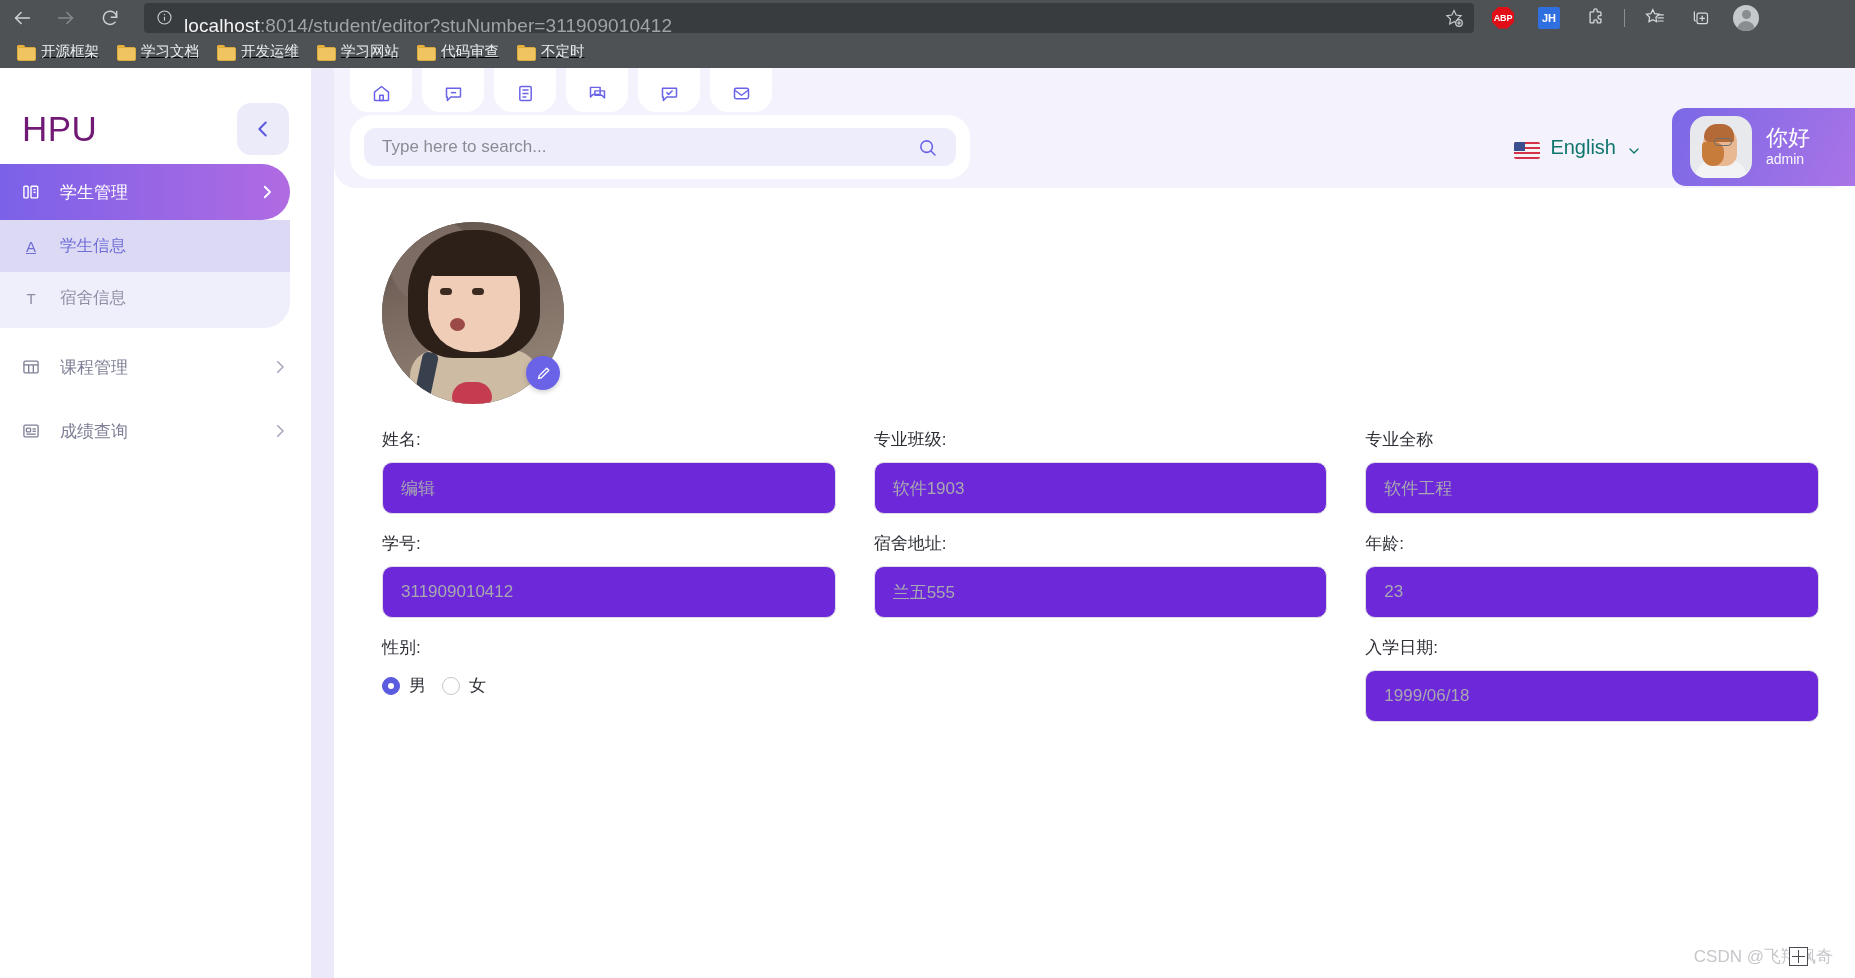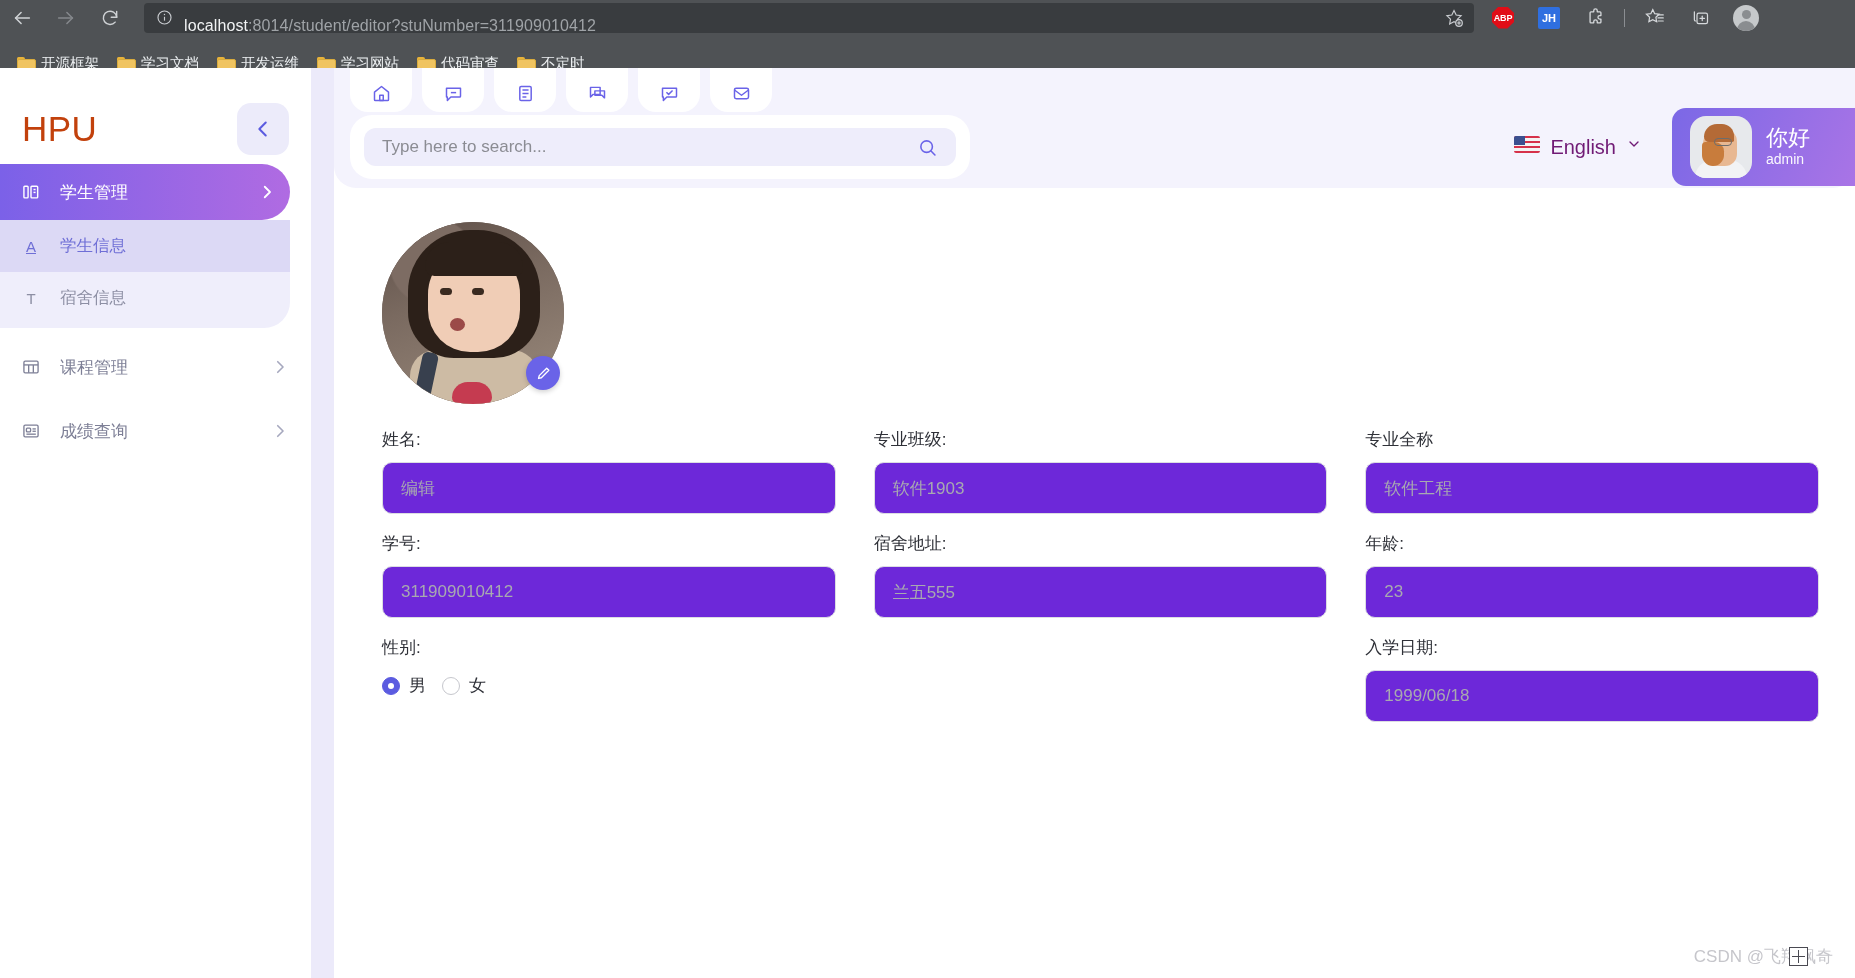--- a/index.html
+++ b/index.html
@@ -38,21 +38,21 @@
     display: flex; align-items: center;
     padding: 0 10px;
     gap: 10px;
   }
   .url-info-icon {
     width: 20px; height: 20px; flex: 0 0 20px;
     display: flex; align-items: center; justify-content: center;
     color: #c9ccd0;
   }
   .url-text {
-    font-size: 16px;
+    font-size: 19px;
     color: #9fa3a7;
     white-space: nowrap;
     letter-spacing: .1px;
     margin-top: 16px;
   }
   .url-text .host { color: #f1f3f4; }
   .url-star {
     margin-left: auto;
     color: #c9ccd0;
     display: flex; align-items: center;
@@ -95,25 +95,26 @@
     background: #8a8d90; left: 8.5px; top: 5px;
   }
   .profile-circle::after {
     content: ""; position: absolute;
     width: 18px; height: 12px; border-radius: 9px 9px 0 0;
     background: #8a8d90; left: 4px; top: 16px;
   }
 
   
   .bookmark-row {
-    position: absolute; top: 43px; left: 0;
+    position: absolute; top: 35px; left: 0;
     width: 1855px; height: 33px;
-    display: flex; align-items: flex-end;
+    display: flex; align-items: center;
     padding-left: 8px;
     gap: 0;
+    text-decoration: underline;
   }
   .bookmark {
     display: flex; align-items: center; gap: 7px;
     padding: 3px 9px;
     border-radius: 4px;
   }
   .folder-icon {
     width: 17px; height: 14px; position: relative; flex: 0 0 17px;
   }
   .folder-icon::before {
@@ -144,21 +145,21 @@
     position: absolute; top: 0; left: 0;
     width: 311px; height: 910px;
     background: #ffffff;
   }
   .sidebar-head {
     display: flex; align-items: center; justify-content: space-between;
     padding: 26px 22px 0 22px;
     height: 96px;
   }
   .brand {
-    font-size: 35px; color: #c2410c; letter-spacing: .5px;
+    font-size: 35px; color: #701a75; letter-spacing: .5px;
     font-weight: 400;
   }
   .collapse-btn {
     width: 52px; height: 52px;
     background: #ecebfa;
     border-radius: 14px;
     display: flex; align-items: center; justify-content: center;
     color: #5b5be0;
   }
   .panel-title {
@@ -265,23 +266,23 @@
   }
   .search-icon { color: #6a63e8; display: flex; }
 
   .top-right {
     margin-left: auto;
     display: flex; align-items: center;
     gap: 0;
     height: 100%;
   }
   .lang-select {
-    display: flex; align-items: flex-start; gap: 10px;
+    display: flex; align-items: flex-end; gap: 10px;
     margin-right: 30px;
-    font-size: 20px; color: #701a75;
+    font-size: 20px; color: #0f766e;
   }
   .flag {
     width: 26px; height: 17px; border-radius: 2px;
     background: linear-gradient(
       to bottom,
       #d6314a 0 14.3%, #f3f3f3 14.3% 28.6%, #d6314a 28.6% 42.9%,
       #f3f3f3 42.9% 57.2%, #d6314a 57.2% 71.5%, #f3f3f3 71.5% 85.8%,
       #d6314a 85.8% 100%);
     position: relative; overflow: hidden;
   }

